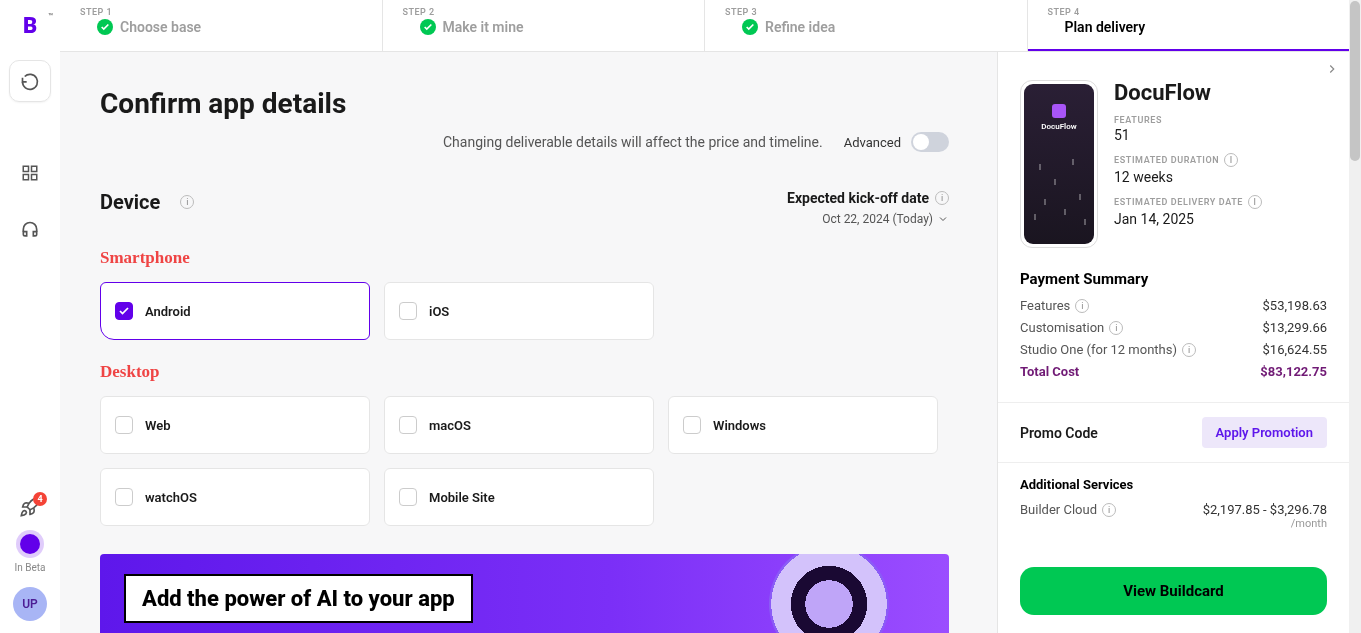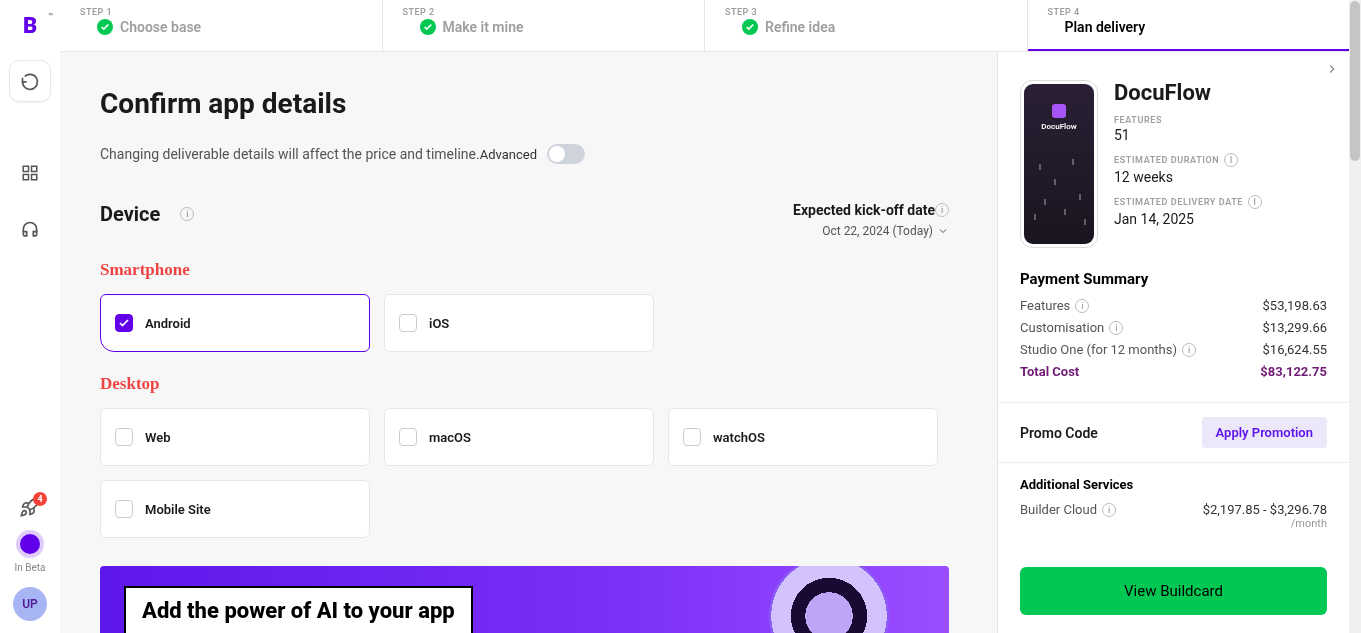--- a/index.html
+++ b/index.html
@@ -31,31 +31,31 @@
 .step-check svg { width: 10px; height: 10px; }
 .step-title { font-size: 14px; color: #9e9e9e; font-weight: 600; }
 .step.active { border-bottom: 2px solid #6200ea; }
 .step.active .step-title { color: #000; }
 
 
 .content-row { flex: 1; display: flex; overflow: hidden; }
 
 .form-panel { flex: 1; padding: 35px 48px 0 40px; overflow-y: auto; }
 .page-title { font-size: 28px; font-weight: 700; color: #1a1a1a; }
-.sub-row { display: flex; justify-content: flex-start; align-items: center; margin-top: 24px; }
+.sub-row { display: flex; justify-content: flex-end; align-items: center; margin-top: 12px; gap: 21px; }
 .subtitle { font-size: 14px; color: #555; }
 .adv-toggle { display: flex; align-items: center; gap: 10px; font-size: 13px; color: #333; }
 .toggle { width: 38px; height: 20px; background: #cfd3dc; border-radius: 10px; position: relative; cursor: pointer; }
 .toggle::after { content: ""; position: absolute; left: 2px; top: 2px; width: 16px; height: 16px; background: #fff; border-radius: 50%; }
 
 .section-row { display: flex; justify-content: space-between; align-items: flex-start; margin-top: 38px; }
 .device-title { font-size: 20px; font-weight: 700; color: #1a1a1a; display: flex; align-items: center; gap: 20px; }
 .info-icon { width: 14px; height: 14px; border: 1px solid #bbb; border-radius: 50%; display: inline-flex; align-items: center; justify-content: center; font-size: 9px; color: #888; font-weight: normal; }
 .kickoff { text-align: right; }
-.kickoff-label { font-size: 14px; font-weight: 700; color: #1a1a1a; display: flex; align-items: center; justify-content: flex-end; gap: 0; }
+.kickoff-label { font-size: 14px; font-weight: 700; color: #1a1a1a; display: flex; align-items: center; justify-content: flex-end; gap: 6px; }
 .kickoff-date { font-size: 12px; color: #555; margin-top: 6px; display: flex; align-items: center; justify-content: flex-end; gap: 4px; cursor: pointer; }
 
 .group-title { font-size: 17px; font-weight: 700; margin-top: 22px; margin-bottom: 14px; color: #ef4444; font-family: Liberation Serif, serif; }
 .card-row { display: flex; gap: 14px; flex-wrap: wrap; }
 .device-card { width: 270px; height: 58px; border: 1px solid #e5e5e5; border-radius: 6px; background: #fff; display: flex; align-items: center; padding: 0 14px; gap: 12px; cursor: pointer; }
 .device-card.selected { border: 1px solid #6200ea; border-bottom-left-radius: 14px; }
 .checkbox { width: 18px; height: 18px; border: 1.5px solid #ccc; border-radius: 4px; background: #fff; display: flex; align-items: center; justify-content: center; flex-shrink: 0; }
 .checkbox.checked { background: #6200ea; border-color: #6200ea; }
 .checkbox.checked svg { width: 12px; height: 12px; }
 .card-label { font-size: 13px; font-weight: 600; color: #1a1a1a; }
@@ -91,21 +91,21 @@
 .promo-btn { background: #ede7fa; color: #5e17eb; border: none; padding: 8px 14px; border-radius: 4px; font-size: 13px; font-weight: 600; cursor: pointer; }
 
 .addl-section { padding: 14px 22px 8px; }
 .addl-title { font-size: 13px; font-weight: 700; margin-bottom: 10px; }
 .addl-row { display: flex; justify-content: space-between; align-items: flex-start; font-size: 13px; }
 .addl-row .label { display: flex; align-items: center; gap: 5px; color: #555; }
 .addl-row .value { text-align: right; color: #333; }
 .addl-row .per { display: block; font-size: 11px; color: #999; }
 
 .cta-wrap { margin-top: auto; padding: 14px 22px 18px; }
-.view-btn { width: 100%; height: 48px; background: #00c853; color: #000; font-size: 15px; font-weight: 400; border: none; border-radius: 6px; cursor: pointer; }
+.view-btn { width: 100%; height: 48px; background: #00c853; color: #000; font-size: 15px; font-weight: 700; border: none; border-radius: 14px; cursor: pointer; }
 
 
 .scroll-hint { width: 12px; background: #f0f0f0; }
 .scroll-thumb { width: 10px; height: 160px; background: #c5c5c5; border-radius: 5px; margin: 1px; }
 </style>
 </head>
 <body>
 
 <div class="sidebar">
   <div class="logo">
@@ -243,20 +243,24 @@
 
       <div class="group-title">Desktop</div>
       <div class="card-row">
         <div class="device-card">
           <span class="checkbox"></span>
           <span class="card-label">Web</span>
         </div>
         <div class="device-card">
           <span class="checkbox"></span>
           <span class="card-label">macOS</span>
+        </div>
+        <div class="device-card">
+          <span class="checkbox"></span>
+          <span class="card-label">Windows</span>
         </div>
         <div class="device-card">
           <span class="checkbox"></span>
           <span class="card-label">watchOS</span>
         </div>
         <div class="device-card">
           <span class="checkbox"></span>
           <span class="card-label">Mobile Site</span>
         </div>
       </div>

